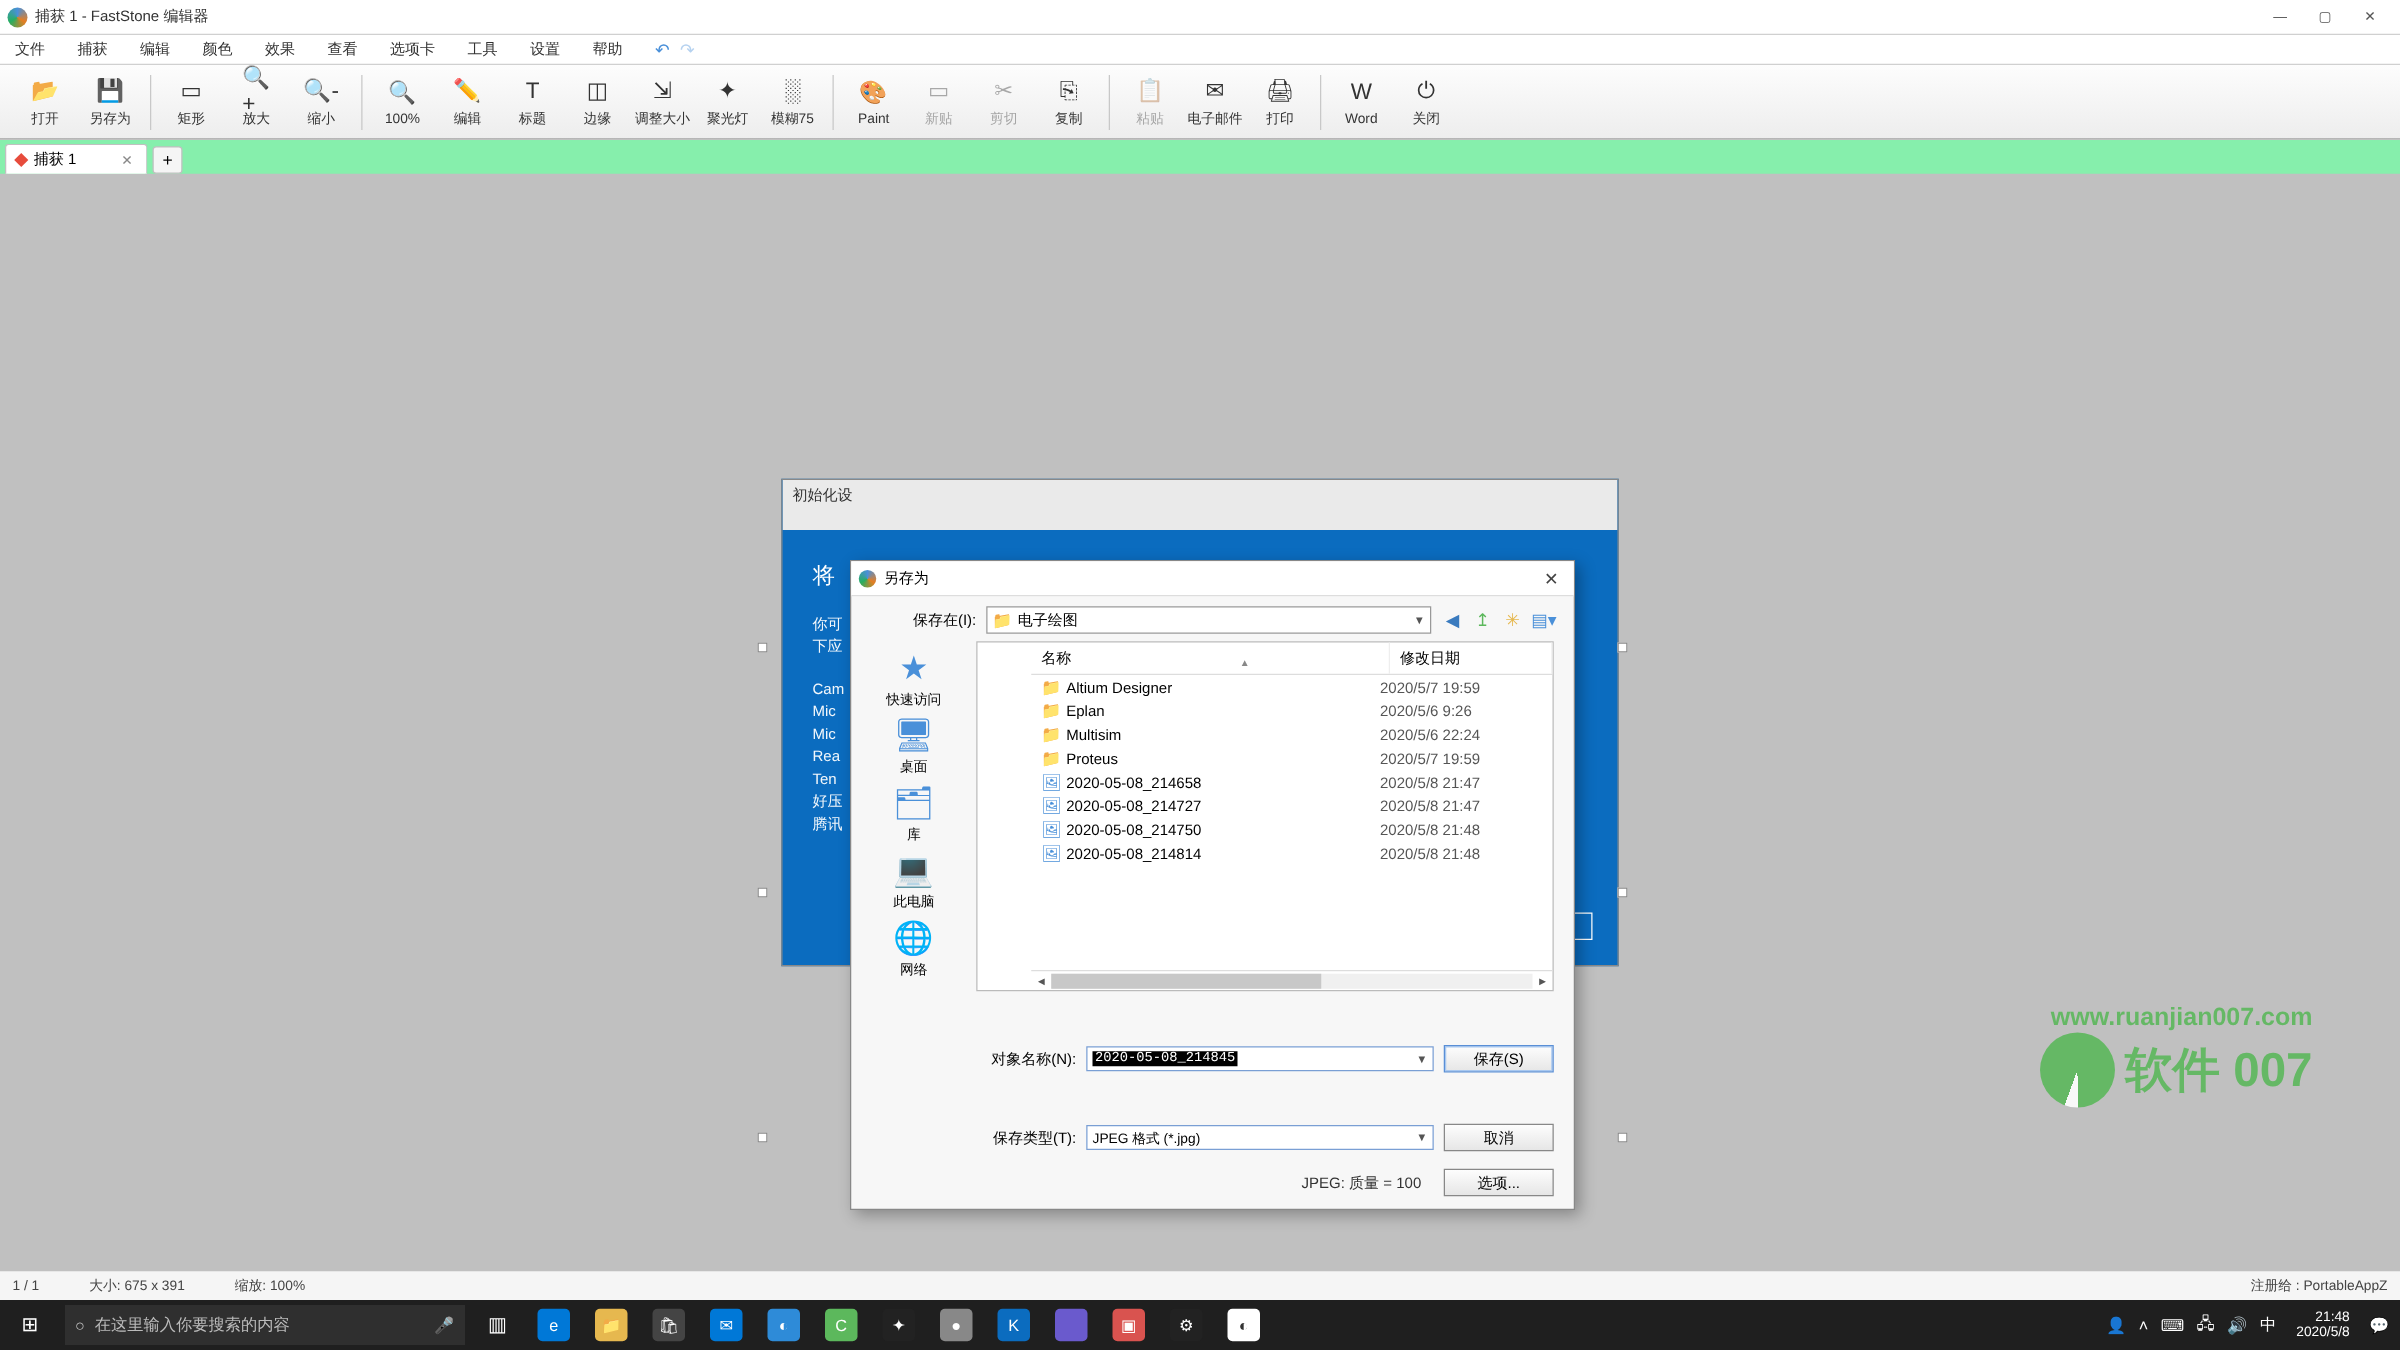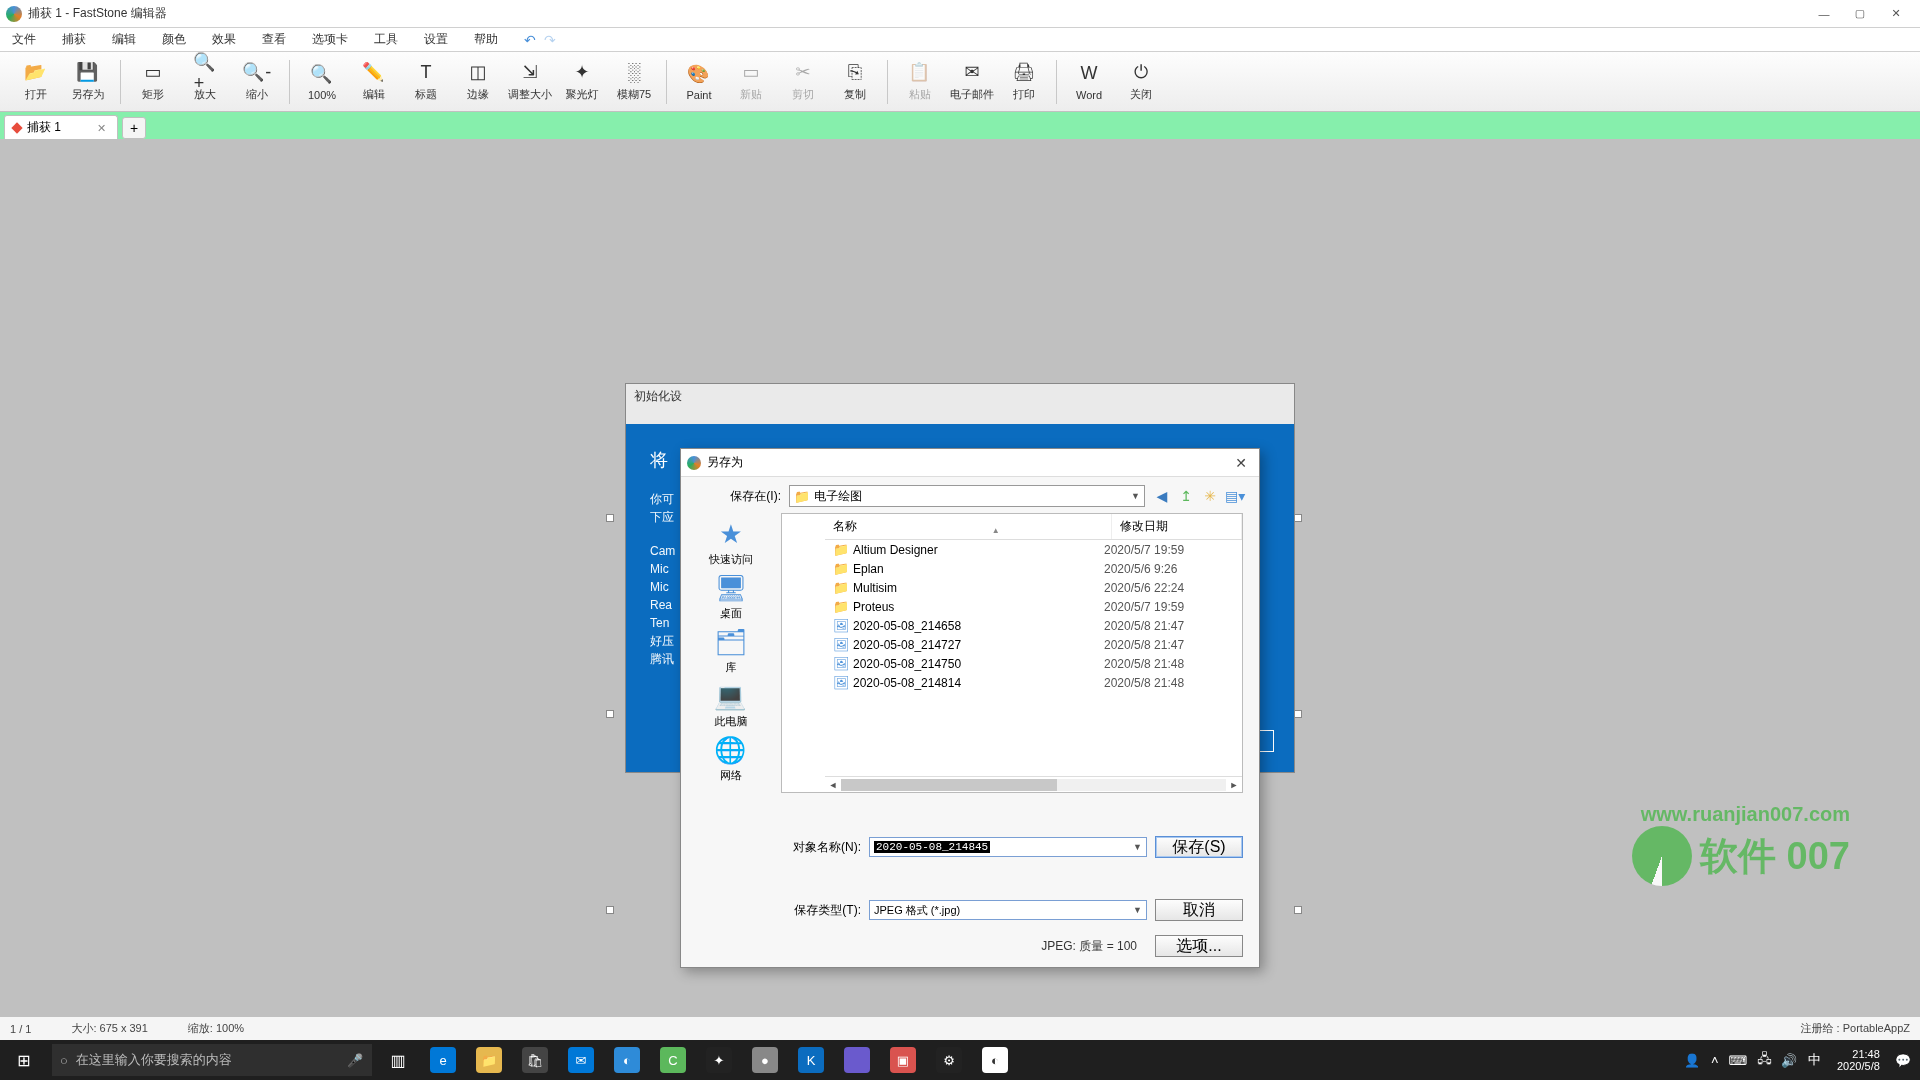--- a/index.html
+++ b/index.html
@@ -81,21 +81,21 @@
 .hs-thumb { position: absolute; left: 0; width: 56%; height: 100%; background: #c8c8c8; }
 
 .dlg-fields { padding: 8px 16px 8px 0; display: flex; flex-direction: column; gap: 6px; }
 .fld-row { display: flex; align-items: center; gap: 8px; margin-top: 35px; }
 .fld-label { width: 180px; text-align: right; }
 .fld-input { flex: 1; height: 20px; border: 1px solid #7a9fd4; background: #fff; padding: 0 4px; display: flex; align-items: center; }
 .fld-input.sel { background: #fff; }
 .fld-input .seltext { background: #000000; color: #fff; padding: 0 2px; font-family: "Courier New", monospace; font-size: 11px; }
 .fld-input .chev { margin-left: auto; font-size: 9px; color: #555; }
 .fld-input.type { font-family: "Courier New", monospace; font-size: 11px; }
-.dlg-btn { width: 88px; height: 22px; border: 1px solid #888; background: linear-gradient(#fdfdfd,#e6e6e6); text-align: center; line-height: 20px; cursor: default; font-size: 16px; }
+.dlg-btn { width: 88px; height: 22px; border: 1px solid #888; background: linear-gradient(#fdfdfd,#e6e6e6); text-align: center; line-height: 20px; cursor: default; font-size: 12px; }
 .dlg-btn.primary { border: 1px solid #5a8fd6; box-shadow: 0 0 0 1px #a8c8f0 inset; }
 
 .dlg-footer { display: flex; justify-content: flex-end; align-items: center; gap: 18px; padding: 6px 16px 10px; }
 .jpeg-q { font-size: 12px; color: #333; }
 
 
 .watermark { position: absolute; right: 70px; bottom: 130px; text-align: right; opacity: 0.9; z-index: 2;}
 .wm-url { color: #5cb85c; font-size: 20px; font-weight: bold; }
 .wm-txt { font-size: 38px; color: #5cb85c; font-weight: bold; display: flex; align-items: center; gap: 8px; justify-content: center; }
 .wm-logo { width: 60px; height: 60px; border-radius: 50%; background: conic-gradient(#5cb85c 0 180deg, #fff 180deg 200deg, #5cb85c 200deg 360deg); display: inline-block; }

